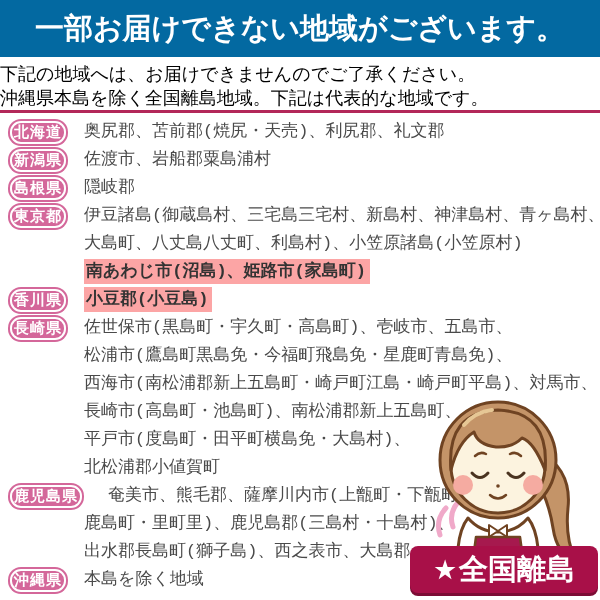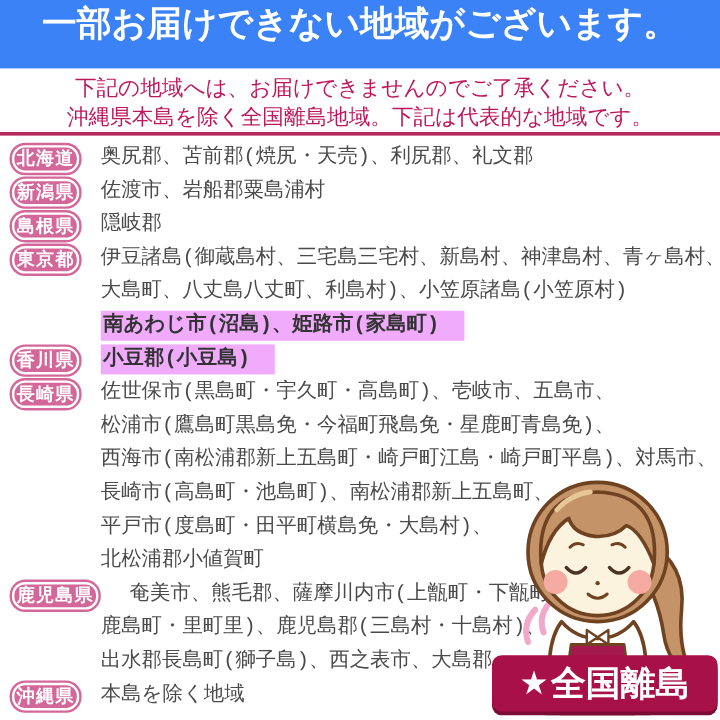--- a/index.html
+++ b/index.html
@@ -3,43 +3,43 @@
 <meta charset="utf-8">
 <style>
   html,body{margin:0;padding:0;}
   body{
     width:600px;height:600px;overflow:hidden;background:#fff;
     font-family:"DejaVu Sans","Liberation Sans",sans-serif;
   }
   .page{position:relative;width:600px;height:600px;background:#fff;overflow:hidden;}
 
   
-  .header{height:57px;background:#3b82f6;display:flex;align-items:flex-start;justify-content:center;}
+  .header{height:57px;background:#0369a1;display:flex;align-items:center;justify-content:center;}
   .header h1{margin:0;color:#ffffff;font-size:29px;font-weight:bold;white-space:nowrap;letter-spacing:0;}
 
   
-  .intro{height:48px;padding-top:5px;text-align:center;color:#be185d;font-size:18px;line-height:24px;}
+  .intro{height:48px;padding-top:5px;text-align:left;color:#000000;font-size:18px;line-height:24px;}
   .intro p{margin:0;white-space:nowrap;}
 
   .divider{height:3px;background:#b32859;}
 
   
   .region-list{padding-top:5px;position:relative;}
   .row{position:relative;}
   .pill{
     position:absolute;left:10px;top:3px;
     height:19px;line-height:19px;padding:0 2px;
     background:#d4679a;border:2px solid #ffffff;box-shadow:0 0 0 2px #d4679a;
     border-radius:11px;color:#ffffff;font-size:15px;font-weight:bold;
     letter-spacing:1px;white-space:nowrap;
   }
   .lines{margin-left:84px;font-family:Liberation Mono, monospace;}
   .line{height:28px;line-height:28px;font-size:17px;color:#4a4a4a;white-space:nowrap;}
   .row.wide .line:first-child{padding-left:24px;}
-  .line-text.hl{background:#f0abfc;font-weight:bold;color:#333333;padding:3px 21px 3px 2px;}
+  .line-text.hl{background:#fca5a5;font-weight:bold;color:#333333;padding:3px 4px 3px 2px;}
 
   
   .character{position:absolute;left:420px;top:396px;width:178px;height:200px;pointer-events:none;}
 
   
   .badge{
     position:absolute;left:410px;top:546px;width:188px;height:47px;
     background:#a81048;border-radius:8px;box-shadow:0 3px 0 #7c0c35;
     display:flex;align-items:center;justify-content:center;
     color:#ffffff;font-weight:bold;font-size:29px;white-space:nowrap;

